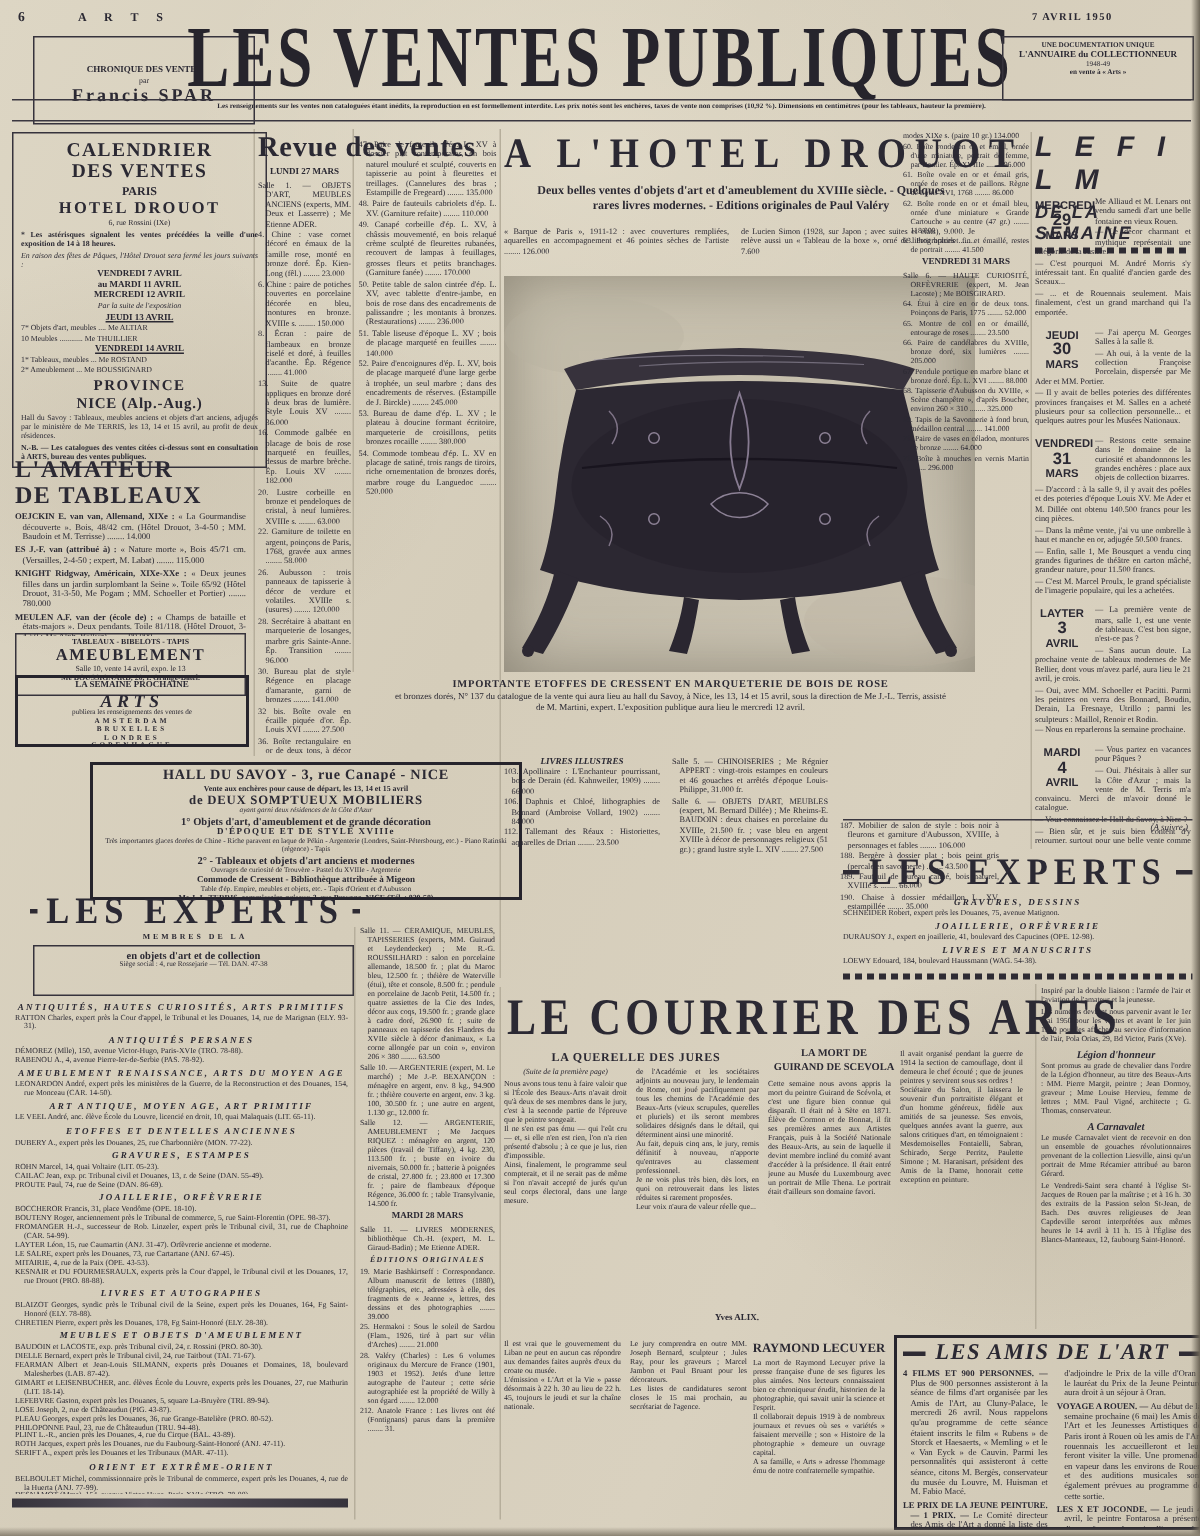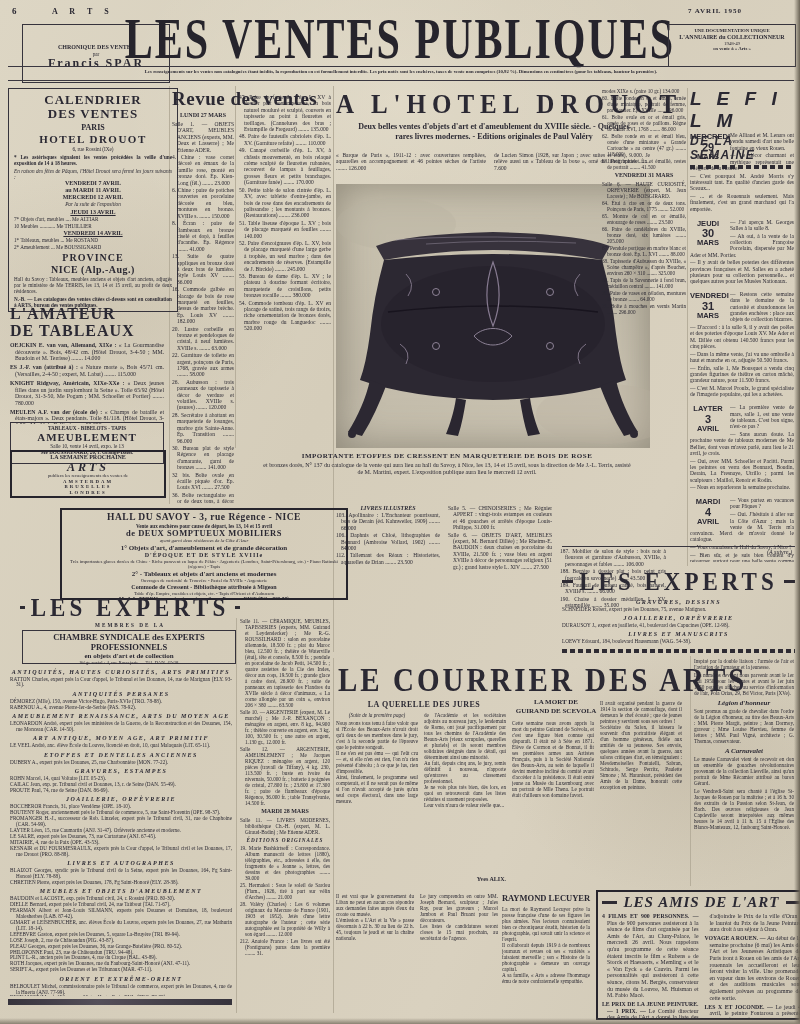--- a/index.html
+++ b/index.html
@@ -303,21 +303,21 @@
         </div>
         <div class="film-para">— Vous partez en vacances pour Pâques ?</div>
         <div class="film-para">— Oui. J'hésitais à aller sur la Côte d'Azur ; mais la vente de M. Terris m'a convaincu. Merci de m'avoir donné le catalogue.</div>
         <div class="film-para">— Vous connaissez le Hall du Savoy, à Nice ?</div>
         <div class="film-para">— Bien sûr, et je suis bien content d'y retourner, surtout pour une belle vente comme celle qui aura lieu les 13, 14 et 15 avril.</div>
       </div>
     </div>
   <div class="abs t6 i rgt" style="left:716px;top:549px;width:76px;">(A suivre.)</div>
 
   <div class="abs ctr clip" style="left:60px;top:508px;width:272px;height:84px;border:2px solid #26242c;padding:2px 6px;">
-    <div class="b" style="font-size:9.5px;line-height:10.5px;letter-spacing:.5px;">HALL DU SAVOY  -  3, rue Régence  -  NICE</div>
+    <div class="b" style="font-size:9.5px;line-height:10.5px;letter-spacing:.5px;">HALL DU SAVOY  -  3, rue Canapé  -  NICE</div>
     <div class="t5 b">Vente aux enchères pour cause de départ, les 13, 14 et 15 avril</div>
     <div class="b" style="font-size:8.5px;line-height:9.5px;letter-spacing:.5px;">de DEUX SOMPTUEUX MOBILIERS</div>
     <div class="t48 i">ayant garni deux résidences de la Côte d'Azur</div>
     <div class="t7 b">1° Objets d'art, d'ameublement et de grande décoration</div>
     <div class="t6 b" style="letter-spacing:1px;">D'ÉPOQUE ET DE STYLE XVIIIe</div>
     <div class="t48">Très importantes glaces dorées de Chine - Riche paravent en laque de Pékin - Argenterie (Londres, Saint-Pétersbourg, etc.) - Piano Ratinski (régence) - Tapis</div>
     <div class="t7 b">2° - Tableaux et objets d'art anciens et modernes</div>
     <div class="t48">Ouvrages de curiosité de Trouvère - Pastel du XVIIIe - Argenterie</div>
     <div class="t6 b">Commode de Cressent - Bibliothèque attribuée à Migeon</div>
     <div class="t48">Table d'ép. Empire, meubles et objets, etc. - Tapis d'Orient et d'Aubusson</div>
@@ -325,21 +325,20 @@
 
   </div>
 
   <div class="abs hflex" style="left:20px;top:594px;width:220px;">
     <div class="dash-seg" style="width:22px;"></div>
     <div class="experts-big">LES EXPERTS</div>
     <div class="dash-seg" style="width:22px;"></div>
   </div>
   <div class="abs ctr t5 b" style="left:20px;top:622px;width:220px;letter-spacing:2px;">MEMBRES DE LA</div>
   <div class="abs box ctr" style="left:22px;top:630px;width:212px;height:30px;padding-top:2px;border-width:1.5px;">
-    <div class="b" style="font-size:8.5px;line-height:9.5px;">CHAMBRE SYNDICALE des EXPERTS PROFESSIONNELS</div>
     <div class="t7 b">en objets d'art et de collection</div>
     <div class="t48">Siège social : 4, rue Rossejarie  —  Tél. DAN. 47-38</div>
   </div>
   <div class="abs clip" style="left:10px;top:666px;width:222px;height:330px;">
       <div class="grp-head">ANTIQUITÉS, HAUTES CURIOSITÉS, ARTS PRIMITIFS</div>
       <div class="grp-entry">RATTON Charles, expert près la Cour d'appel, le Tribunal et les Douanes, 14, rue de Marignan (ELY. 93-31).</div>
       <div class="grp-head">ANTIQUITÉS PERSANES</div>
       <div class="grp-entry">DÉMOREZ (Mlle), 150, avenue Victor-Hugo, Paris-XVIe (TRO. 78-88).</div>
       <div class="grp-entry">RABENOU A., 4, avenue Pierre-Ier-de-Serbie (PAS. 78-92).</div>
       <div class="grp-head">AMEUBLEMENT RENAISSANCE, ARTS DU MOYEN AGE</div>

